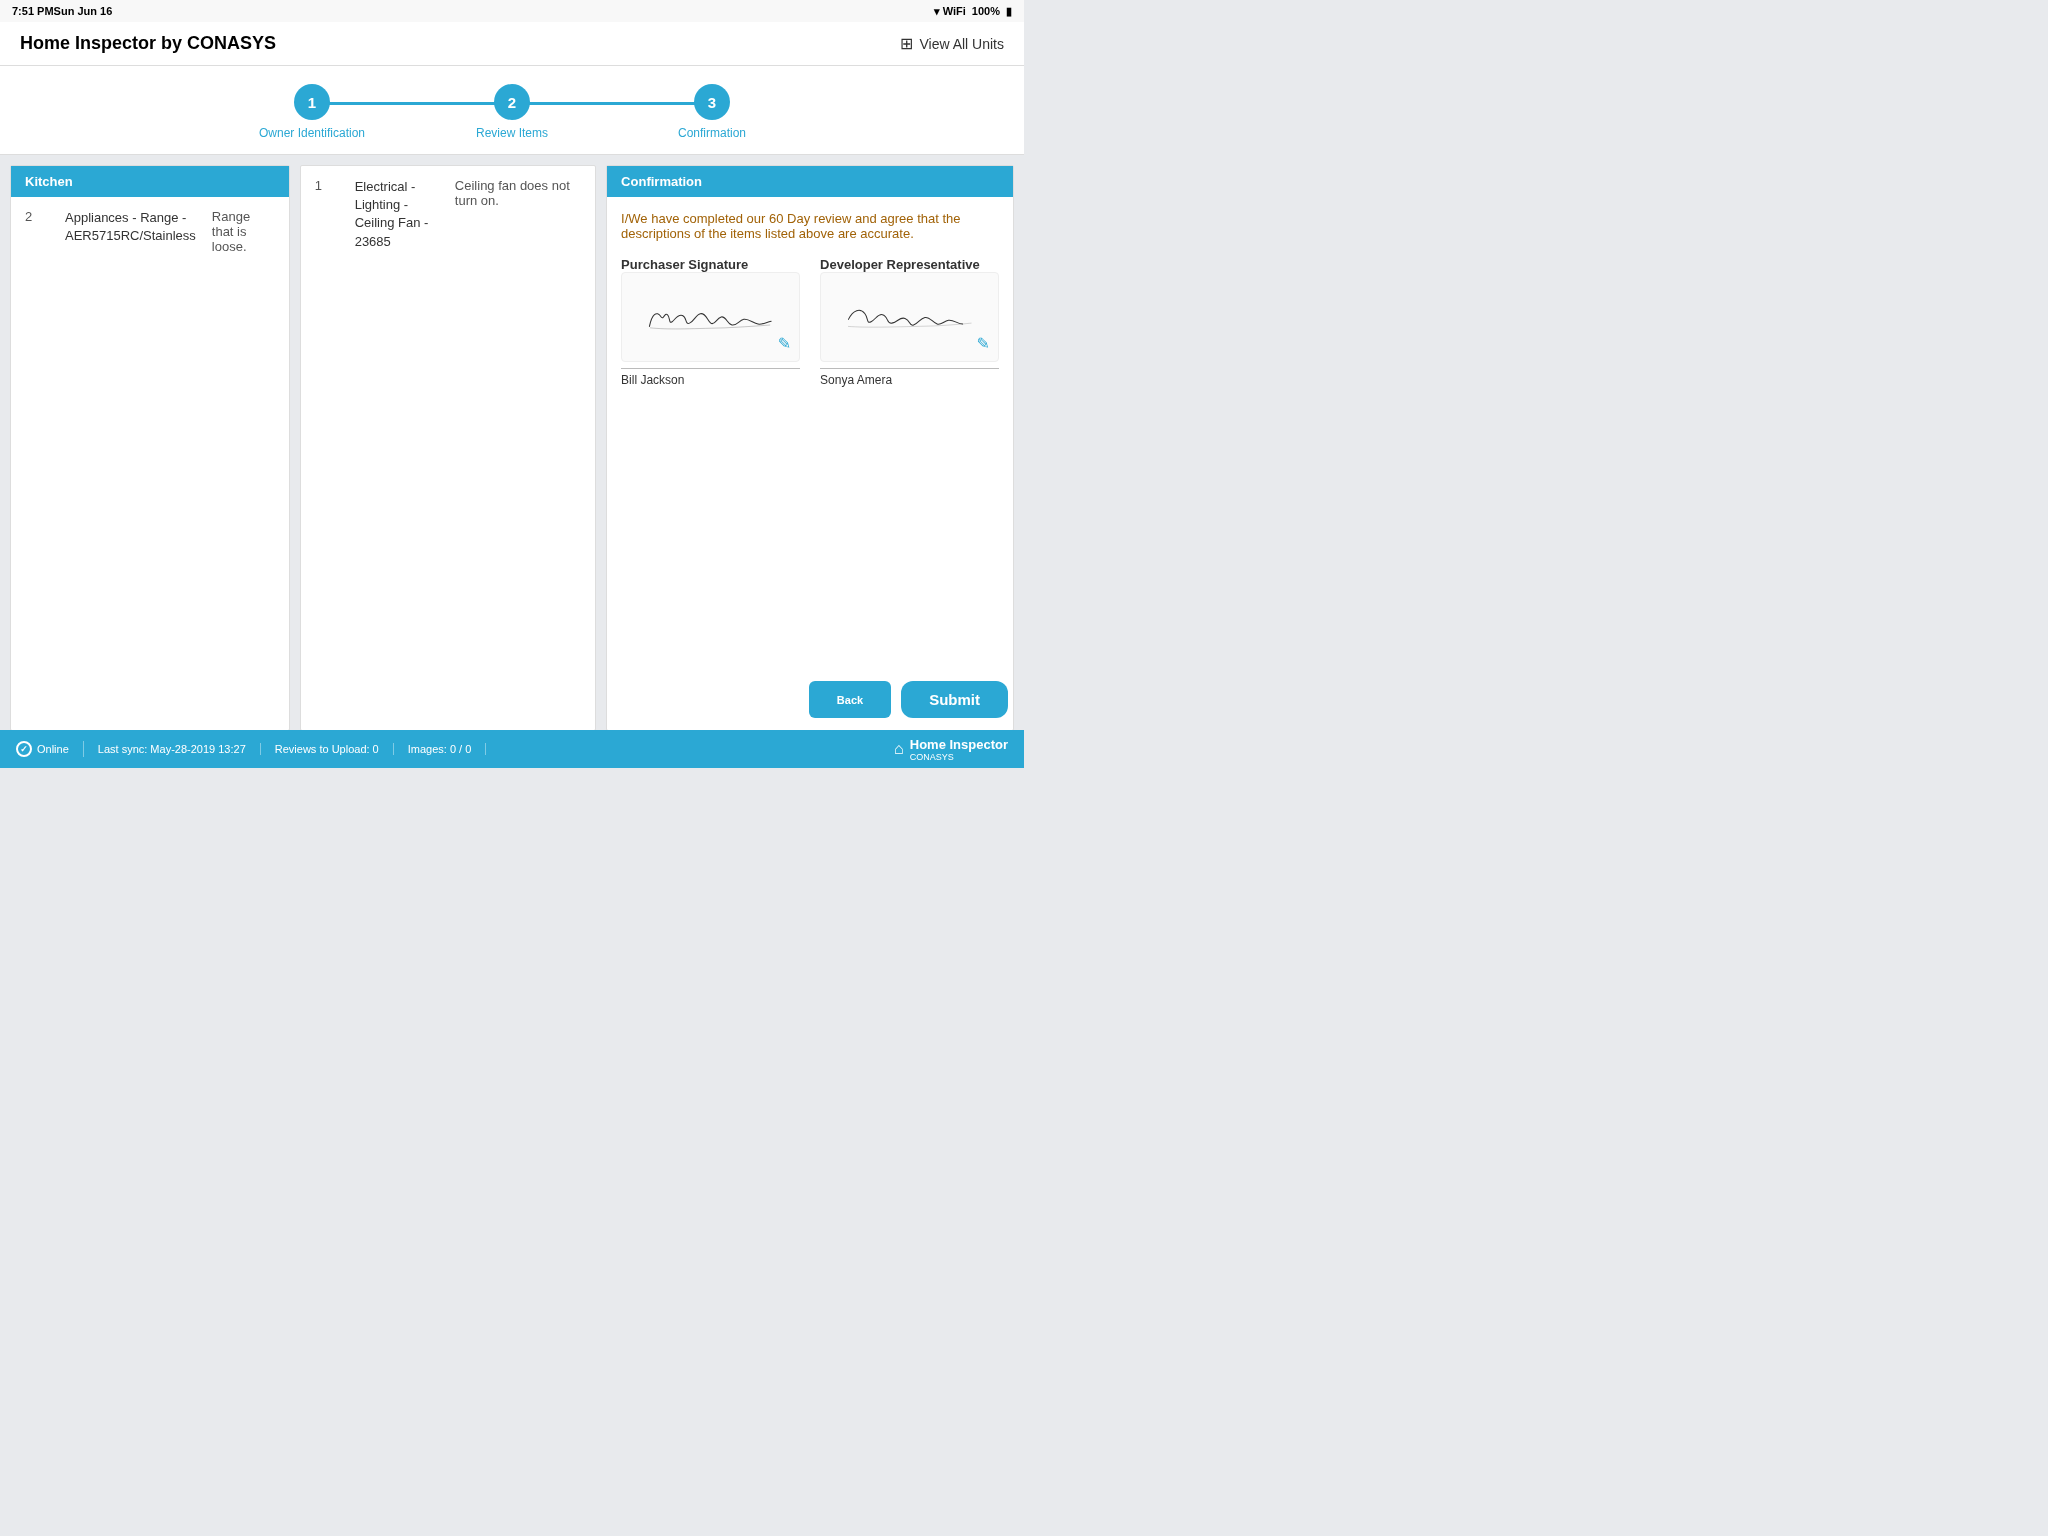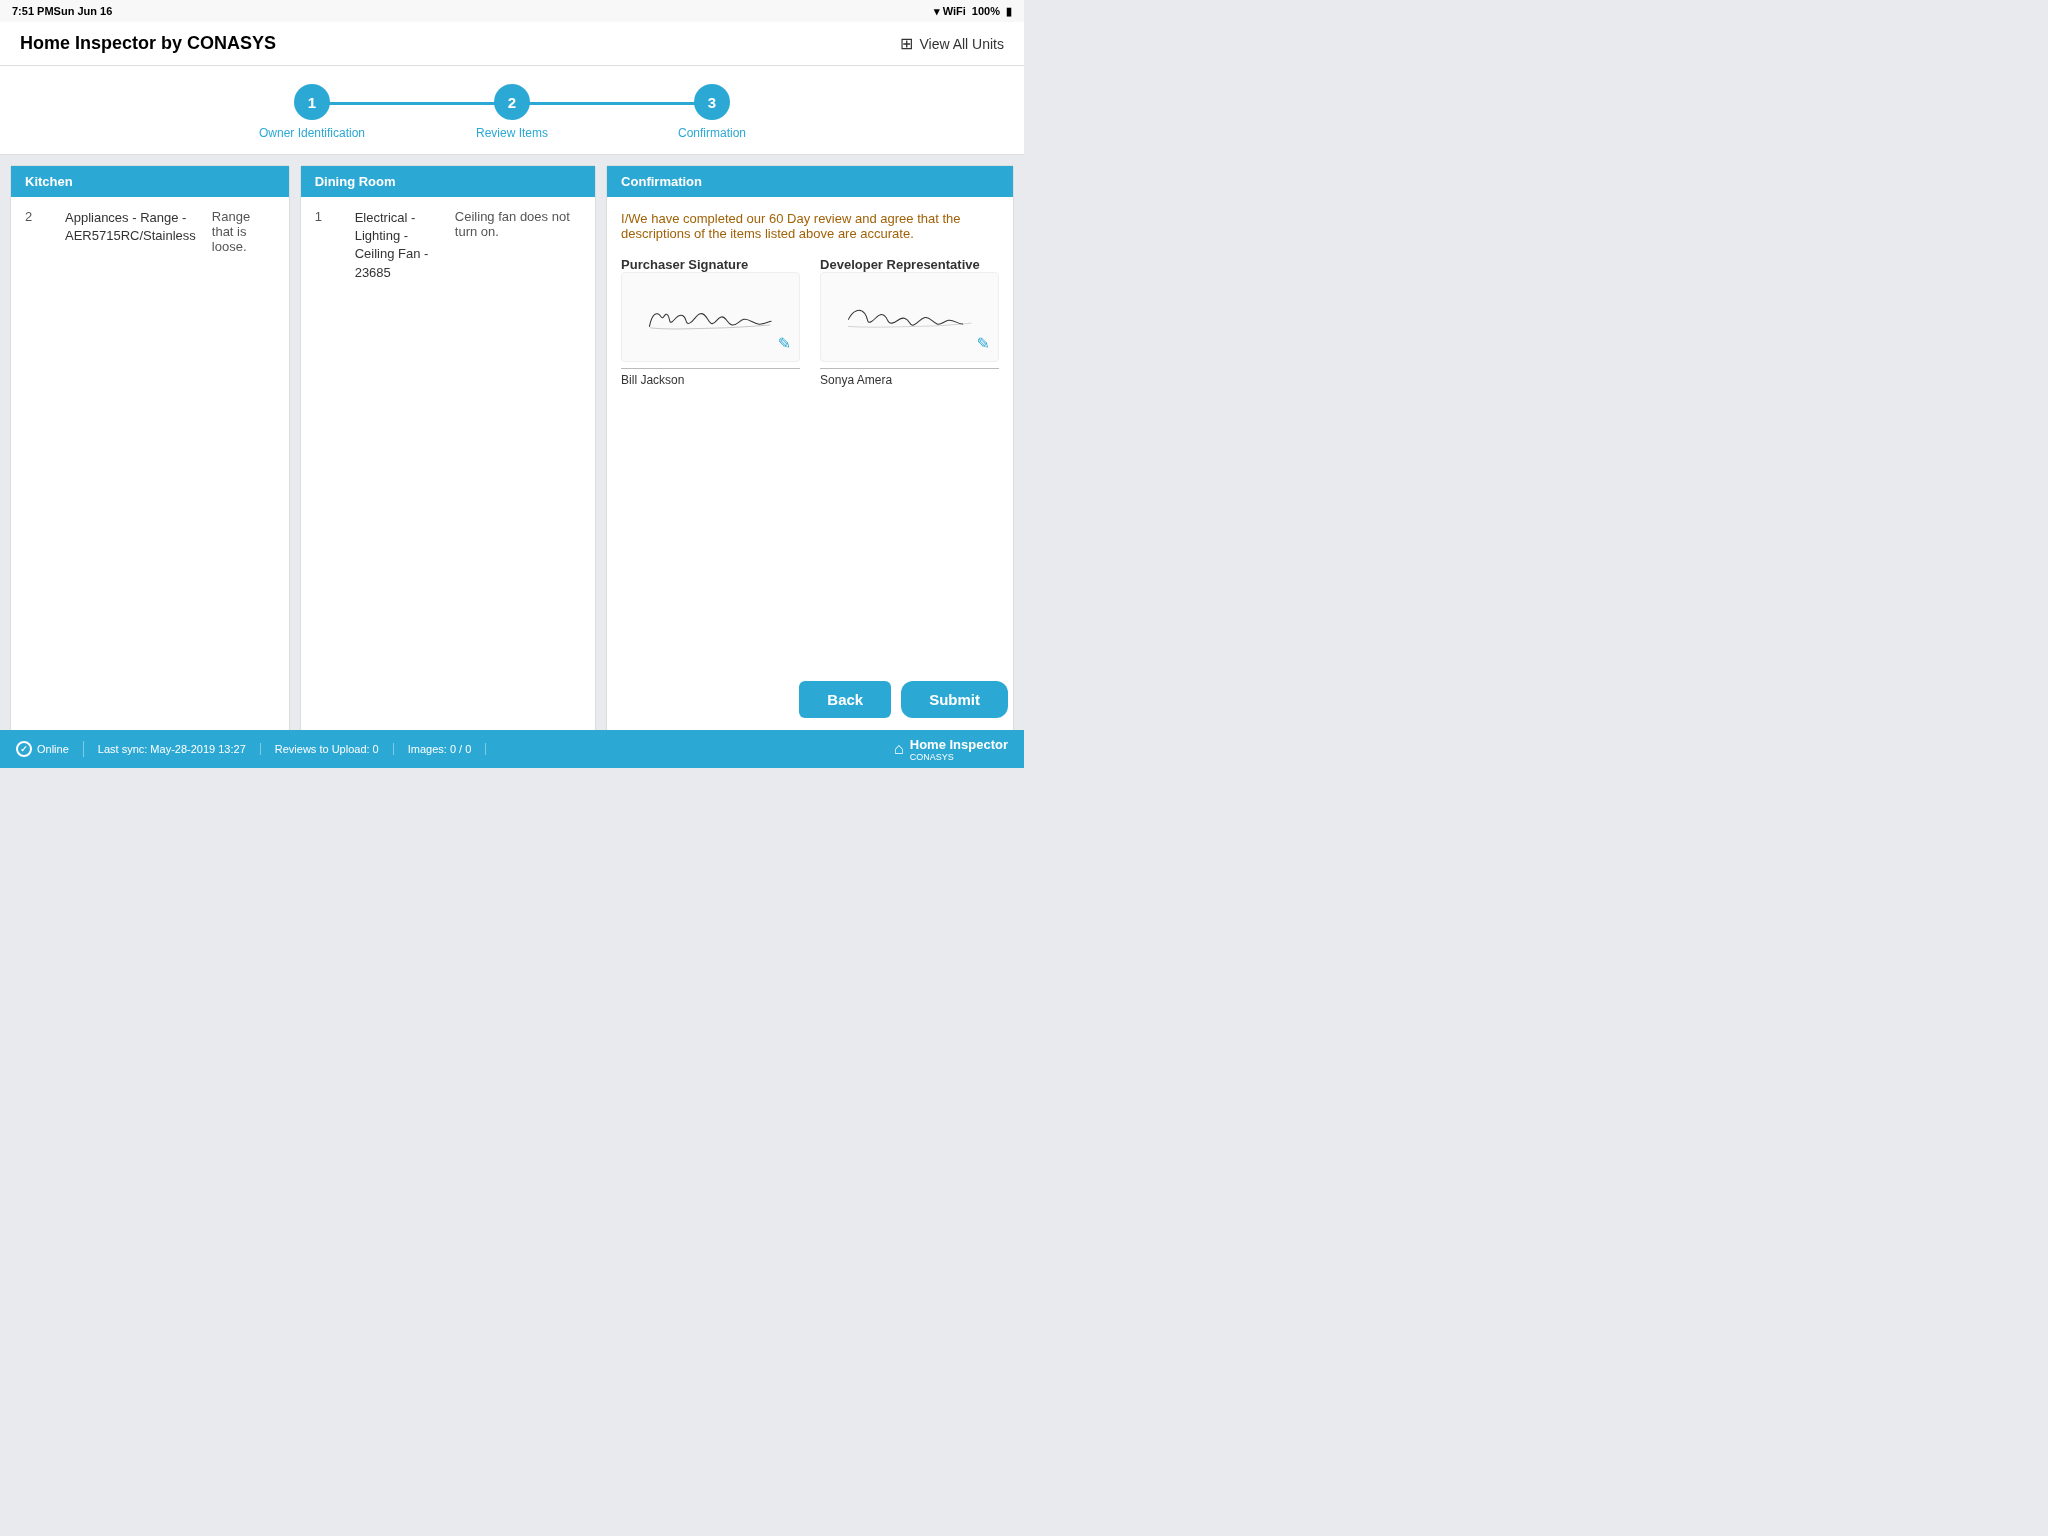--- a/index.html
+++ b/index.html
@@ -233,21 +233,21 @@
       right: 16px;
       display: flex;
       gap: 10px;
     }
     .btn-back {
       background: #2ba8d4;
       color: #fff;
       border: none;
       border-radius: 6px;
       padding: 3px 28px;
-      font-size: 15px;
+      font-size: 11px;
       font-weight: 700;
       cursor: pointer;
     }
     .btn-submit {
       background: #2ba8d4;
       color: #fff;
       border: none;
       border-radius: 12px;
       padding: 10px 28px;
       font-size: 15px;
@@ -359,23 +359,20 @@
       <span>Kitchen</span>
     </div>
     <div class="table-row">
       <span class="row-number">2</span>
       <span class="row-item-name">Appliances - Range - AER5715RC/Stainless</span>
       <span class="row-description">Range that is loose.</span>
     </div>
   </div>
 
   <div class="items-table">
-    <div class="section-header">
-      <span>Dining Room</span>
-    </div>
     <div class="table-row">
       <span class="row-number">1</span>
       <span class="row-item-name">Electrical - Lighting - Ceiling Fan - 23685</span>
       <span class="row-description">Ceiling fan does not turn on.</span>
     </div>
   </div>
 
   <div class="confirmation-section">
     <div class="confirmation-header">
       <span>Confirmation</span>

